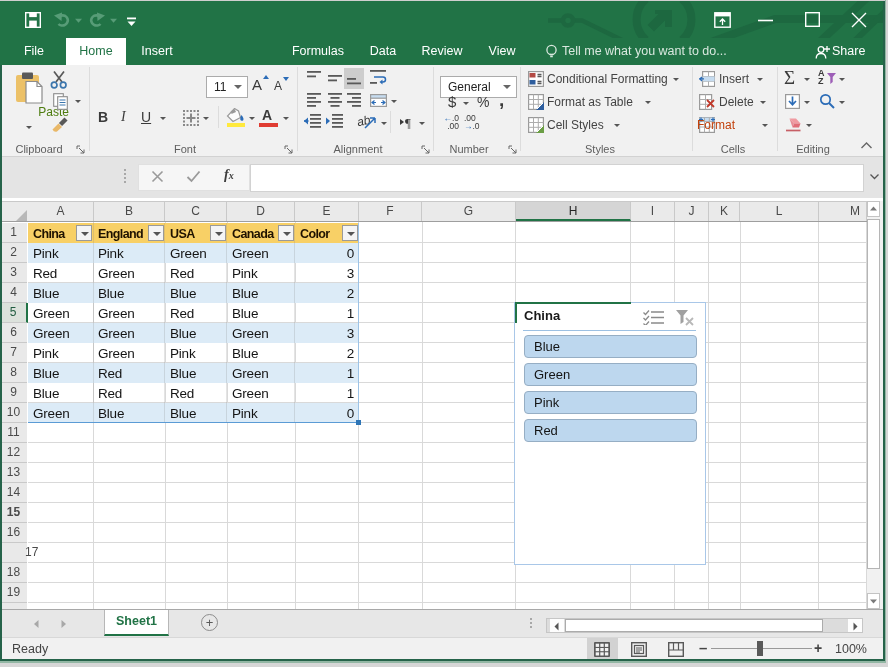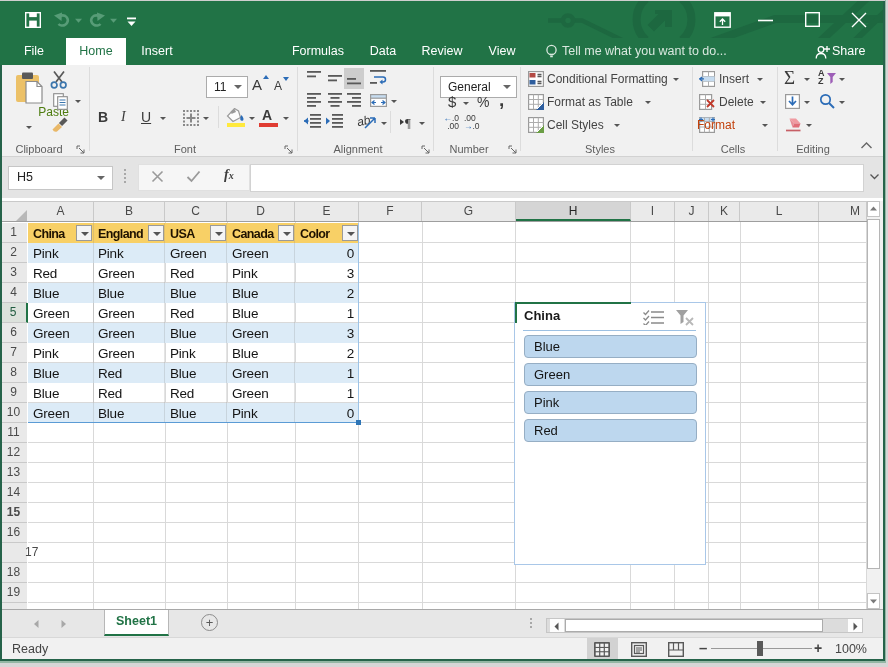--- a/index.html
+++ b/index.html
@@ -394,21 +394,20 @@
         <path d="M7.5 9.5 L4.5 0.5 L9 5.5 Z" fill="#e88c95"></path>
         <path d="M1 12.5 h14.5" stroke="#c75f66" stroke-width="1.7"></path>
       </svg>
     <div class="abs drop" style="left:806px;top:59px;"></div>
     <div class="glabel" style="left:738px;width:150px;">Editing</div>
     <svg class="abs" style="left:860px;top:76px" width="13" height="9" viewBox="0 0 13 9">
         <path d="M1.5 7 L6.5 2 L11.5 7" stroke="#666" stroke-width="1.4" fill="none"></path>
       </svg>
   </div>
   <div id="fbar" class="abs">
-    <div id="namebox">H5<span style="position:absolute;right:7px;top:9px;width:0;height:0;border-left:4px solid transparent;border-right:4px solid transparent;border-top:4px solid #666;"></span></div>
     <div class="abs" style="left:124px;top:12px;width:2px;height:16px;background:#bdbdbd;background:repeating-linear-gradient(to bottom,#a8a8a8 0 2px,transparent 2px 4px);"></div>
     <div class="abs" style="left:138px;top:7px;width:112px;height:27px;background:#f6f6f6;border:1px solid #e0e0e0;"></div>
     <svg class="abs" style="left:151px;top:13px" width="13" height="13" viewBox="0 0 13 13">
         <path d="M1.5 1.5 L11.5 11.5 M11.5 1.5 L1.5 11.5" stroke="#9a9a9a" stroke-width="1.6"></path>
       </svg>
     <svg class="abs" style="left:186px;top:13px" width="15" height="13" viewBox="0 0 15 13">
         <path d="M1.5 7 L5.5 11 L13.5 1.5" stroke="#9a9a9a" stroke-width="1.8" fill="none"></path>
       </svg>
     <div class="abs" style="left:224px;top:10px;font-size:14px;font-style:italic;font-family:'Liberation Serif',serif;color:#3d3d3d;font-weight:bold;">f<span style="font-size:10px;">x</span></div>
     <div id="finput"></div>

